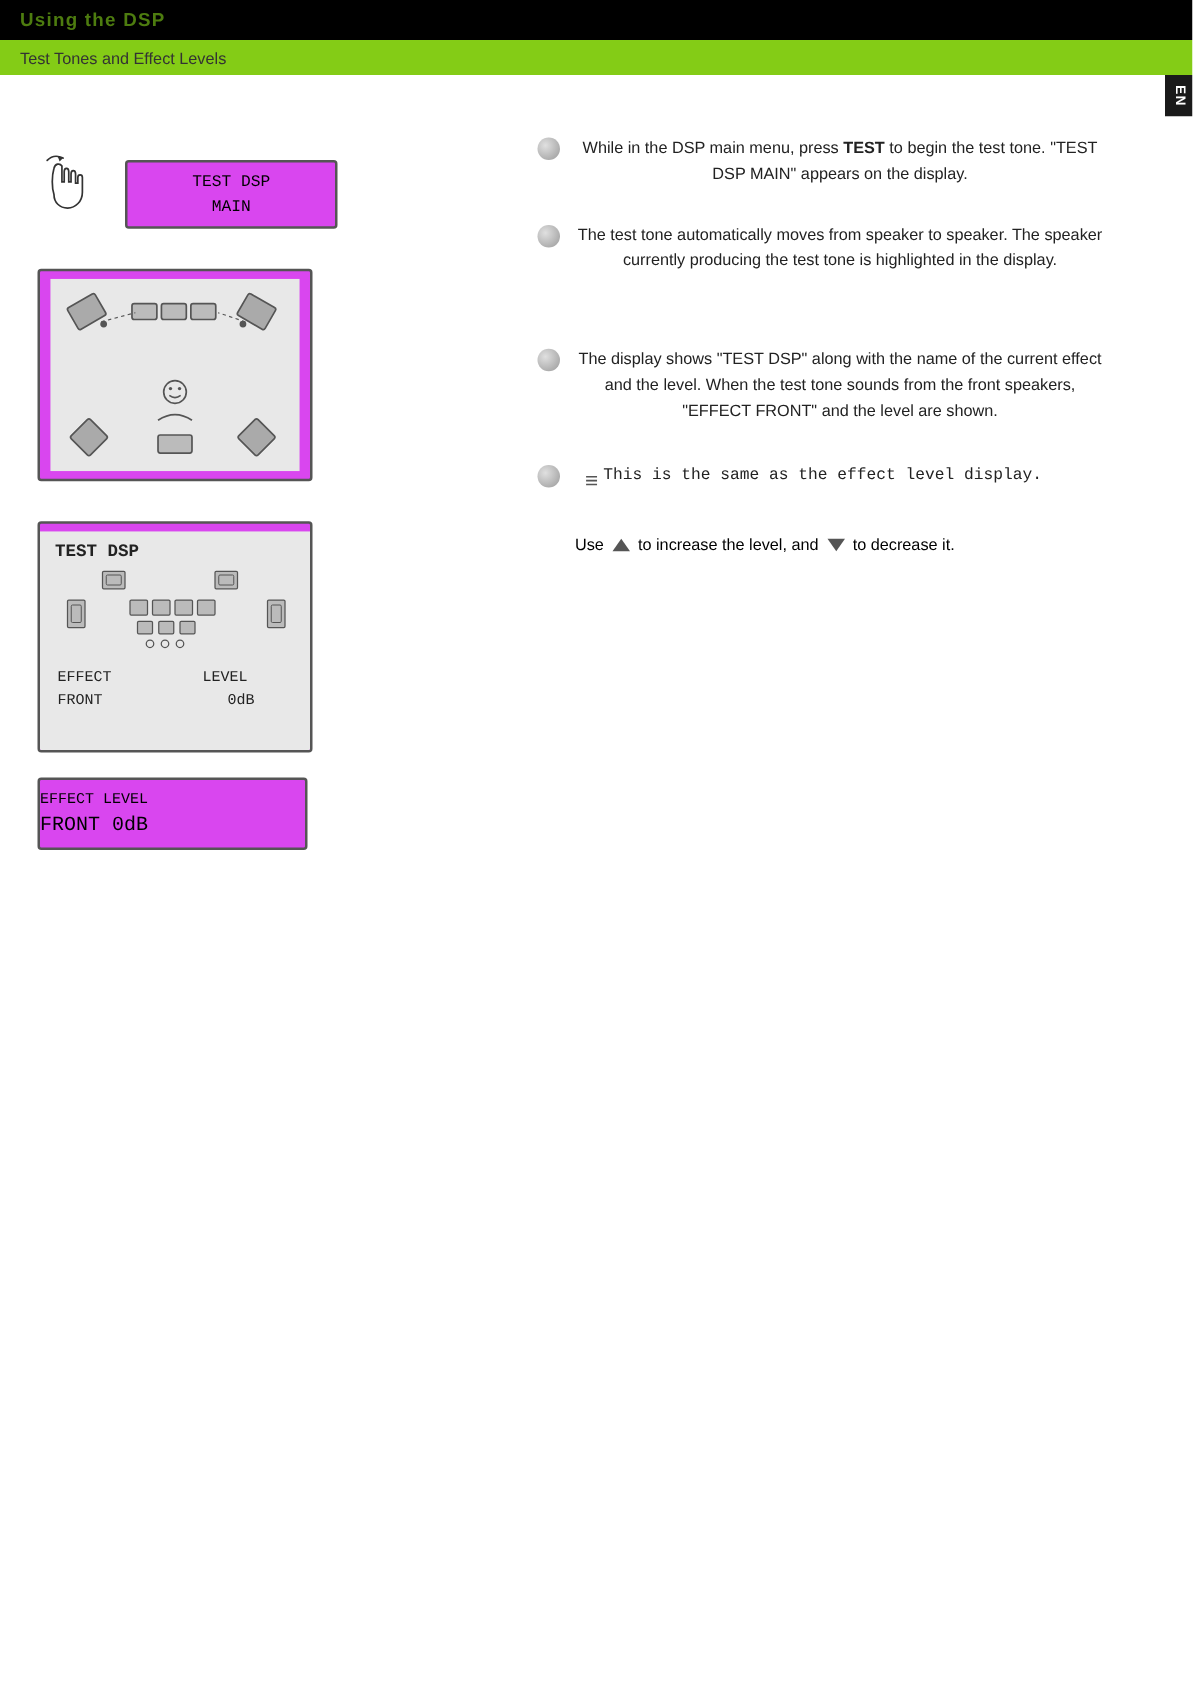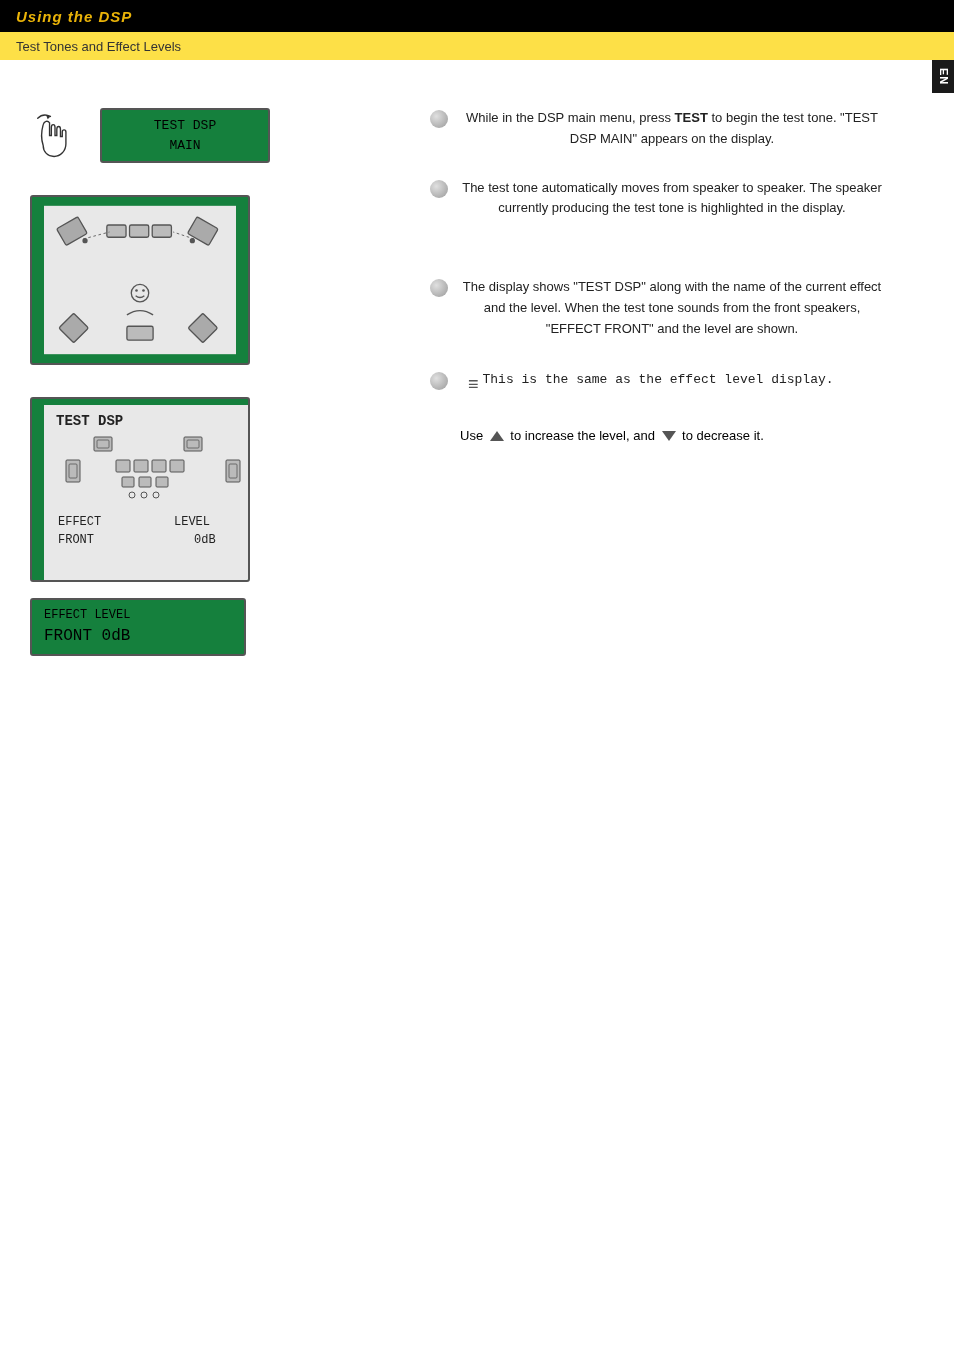--- a/index.html
+++ b/index.html
@@ -15,30 +15,29 @@
     
     .top-header {
       background: #000000;
       height: 32px;
       width: 100%;
       display: flex;
       align-items: center;
       padding-left: 16px;
     }
     .top-header-text {
-      color: #eab308;
+      color: #4d7c0f;
       font-size: 15px;
       font-weight: bold;
       letter-spacing: 1px;
-      font-style: italic;
     }
 
     
     .sub-header {
-      background: #fde047;
+      background: #84cc16;
       height: 28px;
       width: 100%;
       display: flex;
       align-items: center;
       padding-left: 16px;
       margin-bottom: 8px;
     }
     .sub-header-text {
       color: #333;
       font-size: 13px;
@@ -96,26 +95,27 @@
       margin-top: 2px;
     }
     .hand-svg {
       width: 50px;
       height: 50px;
     }
 
     
     .lcd-box {
       border: 2px solid #555;
-      background: #15803d;
+      background: #d946ef;
       border-radius: 3px;
-      padding: 6px 12px;
+      padding: 6px 0;
       font-family: 'Courier New', monospace;
       font-size: 13px;
       line-height: 1.5;
+      margin-top: 20px;
     }
 
     .lcd-box-main {
       width: 170px;
       text-align: center;
     }
 
     .lcd-box-dsp {
       width: 220px;
       height: 170px;

